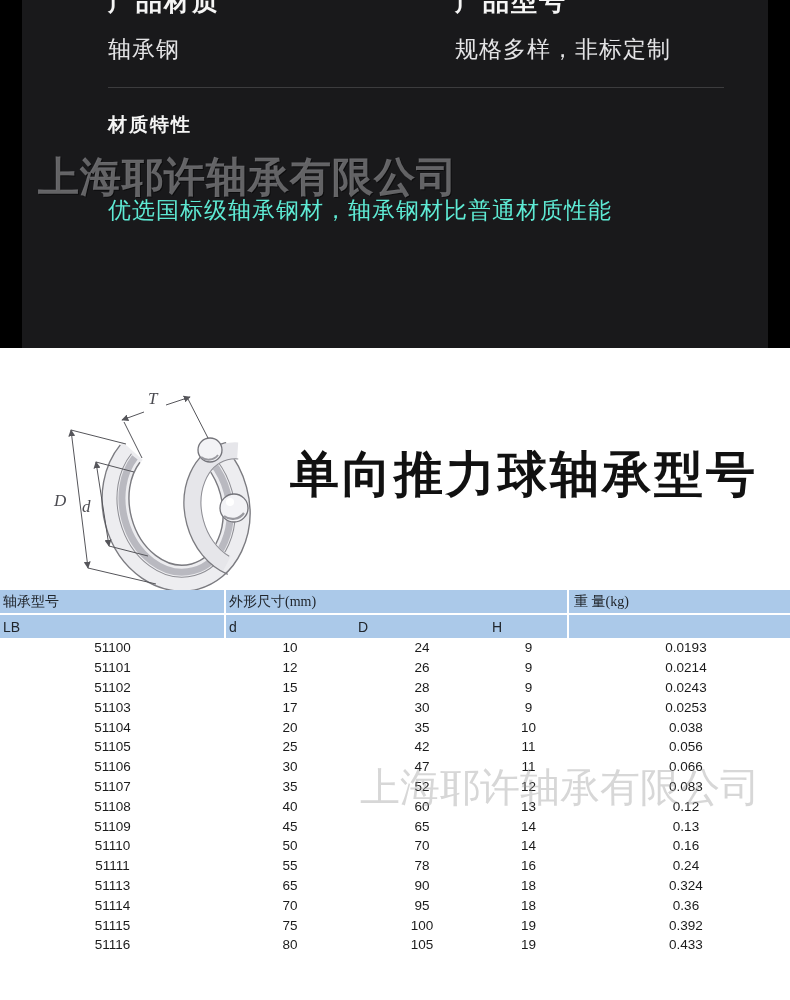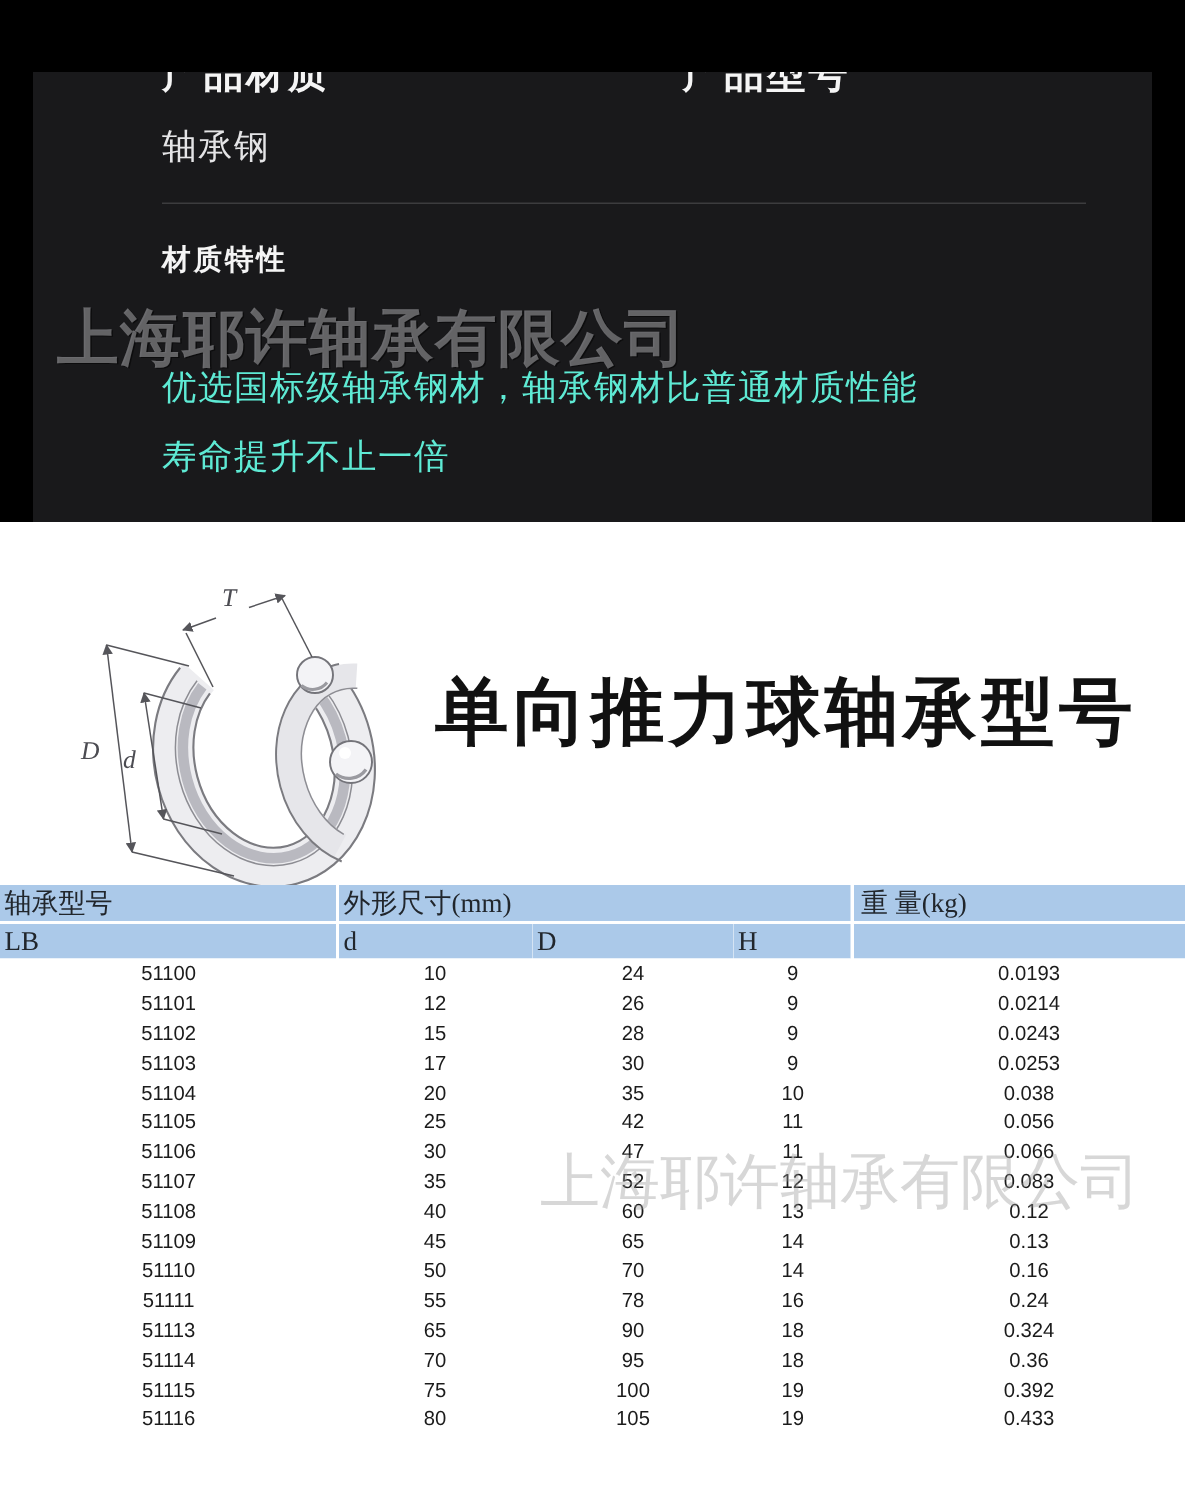--- a/index.html
+++ b/index.html
@@ -3,21 +3,21 @@
 <meta charset="utf-8">
 <style>
   * { margin:0; padding:0; box-sizing:border-box; }
   html,body { width:790px; height:1000px; background:#fff; overflow:hidden;
               font-family:"Liberation Sans","DejaVu Sans",sans-serif; }
   .page { position:relative; width:790px; height:1000px; }
 
   
   .dark-zone { position:absolute; left:0; top:0; width:790px; height:348px; background:#000; }
   .dark-panel { position:absolute; left:22px; top:0; width:746px; height:372px;
-                background:#19191b; border-radius:0 0 20px 20px; overflow:hidden;margin-top:48px; }
+                background:#19191b; border-radius:0 0 20px 20px; overflow:hidden; }
   .cutoff-heading { position:absolute; top:-16px; font-size:26px; font-weight:bold;
                     color:#f5f5f5; letter-spacing:2px; white-space:nowrap; }
   .panel-value { position:absolute; top:34px; font-size:23px; color:#e4e4e6;
                  letter-spacing:1px; white-space:nowrap; }
   .panel-divider { position:absolute; left:86px; top:87px; width:616px; height:1px;
                    background:#3c3c3e; }
   .features-heading { position:absolute; left:86px; top:112px; font-size:19px;
                       font-weight:bold; color:#f5f5f5; letter-spacing:2px; }
   .features-body { position:absolute; left:86px; top:187px; width:640px; font-size:23px;
                    line-height:46px; color:#5eead4; letter-spacing:1px; }
@@ -32,26 +32,26 @@
                    font-family:"Liberation Serif","DejaVu Serif",serif; color:#111;
                    letter-spacing:3px; white-space:nowrap; }
   .watermark-light { position:absolute; left:360px; top:412px; font-size:40px;
                      color:rgba(150,150,150,0.38); letter-spacing:0px; white-space:nowrap;
                      z-index:6; pointer-events:none; }
 
   
   .spec-table { position:absolute; left:0; top:242px; width:790px;
                 border-collapse:collapse; table-layout:fixed; }
   .spec-table thead tr { height:24px; background:#abc9e9; }
-  .spec-table thead td { font-size:18px; color:#21262c; vertical-align:middle;
+  .spec-table thead td { font-size:14px; color:#21262c; vertical-align:middle;
                          padding-left:3px; white-space:nowrap; overflow:hidden; }
   .spec-table thead tr.group-row td { font-family:"Liberation Serif","DejaVu Serif",serif; }
   .spec-table thead tr.group-row td { border-bottom:2px solid #fff; }
   .spec-table thead td.bl { border-left:2px solid #fff; }
-  .spec-table thead tr.sub-row td { font-family:Liberation Serif, serif;
+  .spec-table thead tr.sub-row td { font-family:Liberation Sans, sans-serif;
                                     font-weight:normal; }
   .spec-table tbody tr { height:19.8px; background:#fff; }
   .spec-table tbody td { text-align:center; font-size:13.5px; color:#1b1b1b;
                          vertical-align:middle; }
   .spec-table tbody td:nth-child(5) { padding-left:14px; }
 
   
   .dim-label { font-family:"Liberation Serif","DejaVu Serif",serif; font-style:italic;
                font-size:17px; fill:#4c4c52; }
 </style>
@@ -60,28 +60,28 @@
 
 <div class="page">
 
   <div class="dark-zone">
     <div class="dark-panel">
 
       <div class="cutoff-heading" style="left:86px;">产品材质</div>
       <div class="cutoff-heading" style="left:433px;">产品型号</div>
 
       <div class="panel-value" style="left:86px;">轴承钢</div>
+      <div class="panel-value" style="left:433px;">规格多样，非标定制</div>
 
       <div class="panel-divider"></div>
 
       <div class="features-heading">材质特性</div>
 
       <div class="features-body">
         <div>优选国标级轴承钢材，轴承钢材比普通材质性能</div>
-        <div>寿命提升不止一倍</div>
       </div>
 
       <div class="watermark-dark">上海耶许轴承有限公司</div>
     </div>
   </div>
 
   <div class="sheet">
 
     <svg class="diagram" viewBox="0 0 262 202">
       <defs>

